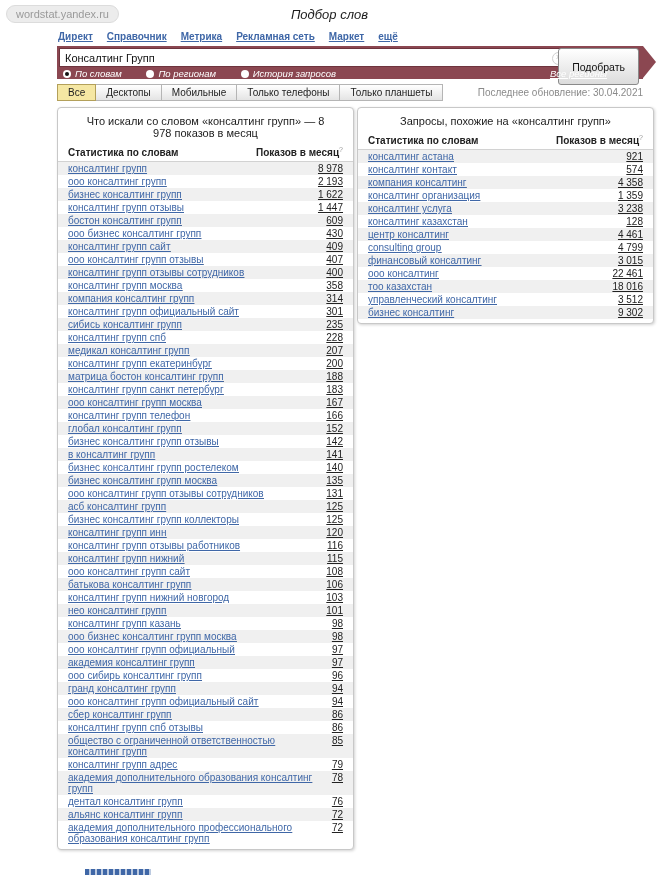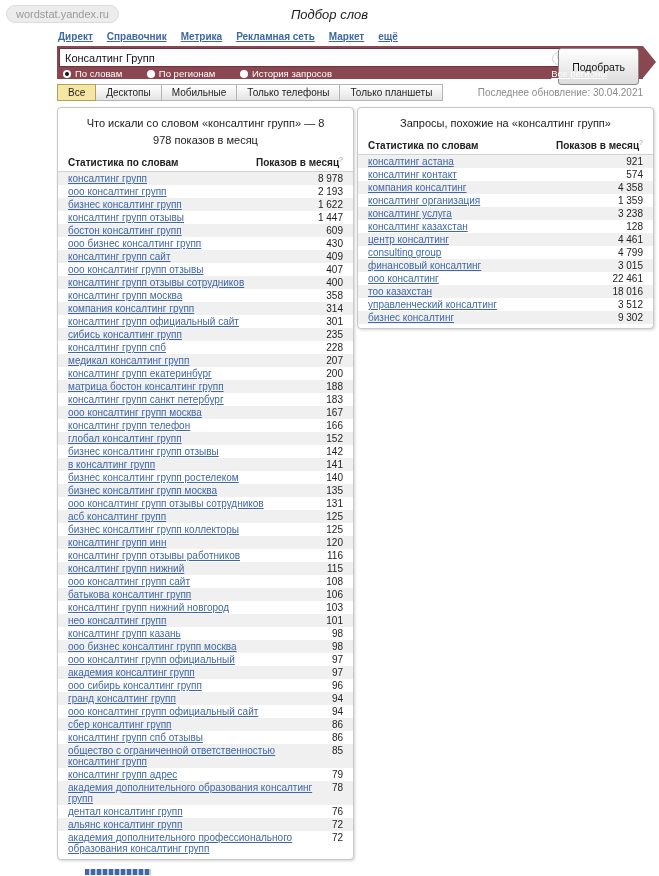--- a/index.html
+++ b/index.html
@@ -18,44 +18,44 @@
   
   .searchbar{position:absolute;left:57px;top:46px;right:16px;height:33px;background:#8b4751;}
   .searchbar:after{content:"";position:absolute;left:100%;top:0;width:0;height:0;
       border-top:16.5px solid transparent;border-bottom:16.5px solid transparent;border-left:13px solid #8b4751;}
   .search-input{position:absolute;left:2px;top:2px;width:500px;height:17px;border:1px solid #6e343e;
       font-size:11px;padding:0 18px 0 5px;color:#111;background:#fff;}
   .clear-btn{position:absolute;left:495px;top:6px;width:11px;height:11px;border:1px solid #d0d0d0;border-radius:50%;
       color:#c4c4c4;font-size:9px;line-height:9px;text-align:center;background:#fff;cursor:pointer;}
   .submit-btn{position:absolute;right:4px;top:2px;height:37px;padding:0 13px;font-size:10.5px;color:#111;
       background:linear-gradient(#ffffff,#dcdcdc);border:1px solid #8a8a8a;border-radius:3px;cursor:pointer;}
-  .radio-row{position:absolute;left:6px;right:8px;top:22px;height:11px;color:#fff;font-size:9.5px;}
+  .radio-row{position:absolute;left:6px;right:8px;top:22px;height:11px;color:#fff;font-size:9.5px;font-style:italic;}
   .radio-item{display:inline-block;margin-right:22px;cursor:pointer;}
   .radio-dot{display:inline-block;width:8px;height:8px;border-radius:50%;background:#fff;vertical-align:-1px;margin-right:4px;position:relative;}
   .radio-dot.sel i{position:absolute;left:2px;top:2px;width:4px;height:4px;border-radius:50%;background:#111;}
   .regions-link{position:absolute;right:28px;top:0;color:#fff;text-decoration:underline;font-size:9.5px;cursor:pointer;}
 
   
   .tabsrow{position:absolute;left:57px;top:84px;right:16px;height:17px;font-size:10px;}
   .tab{display:inline-block;height:15px;line-height:15px;padding:0 10px;border:1px solid #b5b5b5;margin-right:-1px;
        background:linear-gradient(#ffffff,#e4e4e4);color:#222;cursor:pointer;}
   .tab.active{background:#f5e7a3;border-color:#b3a05a;position:relative;z-index:1;}
   .update-note{position:absolute;right:0;top:3px;font-size:10px;color:#8a8a8a;}
 
   
   .panel{position:absolute;border:1px solid #c8c8c8;border-radius:4px;background:#fff;
          box-shadow:1px 1px 3px rgba(0,0,0,0.18);}
   .panel.left{left:57px;top:107px;width:295px;}
   .panel.right{left:357px;top:107px;width:295px;}
-  .panel-title{padding:7px 18px 5px;text-align:center;font-size:11px;line-height:17px;color:#1c1c1c;}
+  .panel-title{padding:7px 18px 5px;text-align:center;font-size:11px;line-height:12px;color:#1c1c1c;}
   .thead{display:flex;align-items:center;padding:2px 10px 3px;border-bottom:1px solid #d2d2d2;font-size:10px;font-weight:bold;}
   .thead .c1{flex:1;}
   .thead .c2{white-space:nowrap;}
   .thead sup{font-weight:normal;color:#999;font-size:7px;}
-  .rows{padding-bottom:4px;}
+  .rows{padding-bottom:4px;text-decoration:underline;}
   .trow{display:flex;align-items:flex-start;padding:1px 10px;font-size:10px;line-height:11px;}
   .trow:nth-child(odd){background:#f0f0f0;}
   .trow a{flex:1;color:#3f67a7;text-decoration:underline;padding-right:10px;}
   .trow .val{white-space:nowrap;color:#222;}
 
   
   .clipped-link{position:absolute;left:85px;top:869px;width:66px;height:6px;overflow:hidden;
       background:repeating-linear-gradient(90deg,#3f67a7 0 4px,rgba(63,103,167,.35) 4px 6px);cursor:pointer;}
 </style>
 </head>

